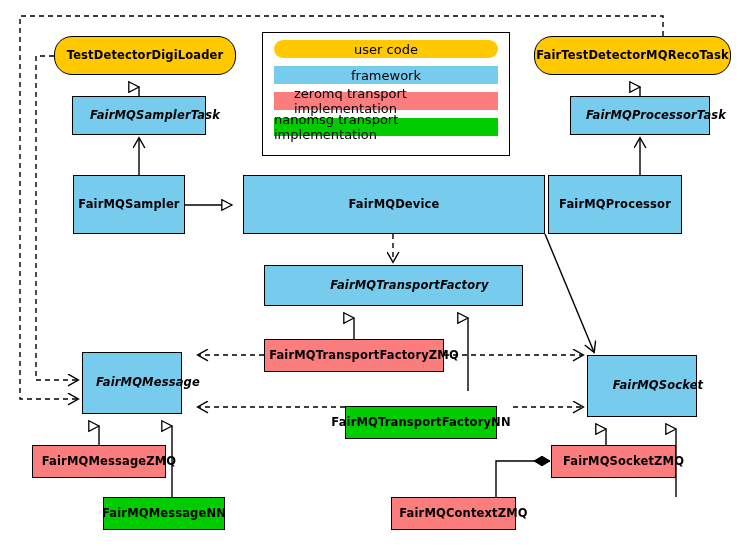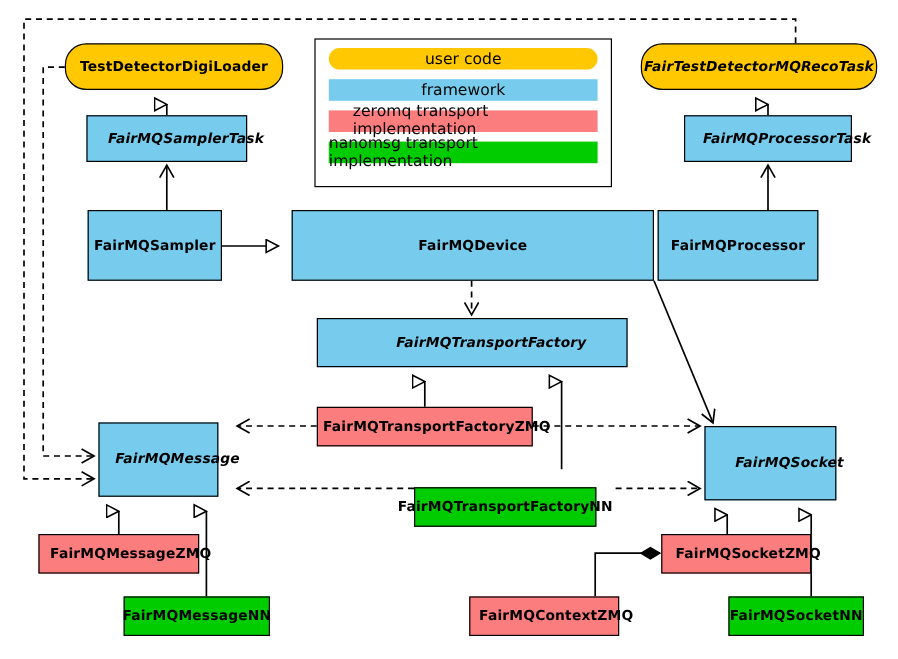--- a/index.html
+++ b/index.html
@@ -126,21 +126,21 @@
     </div>
     <div class="legend-row nanomsg">
       <span>nanomsg transport implementation</span>
     </div>
   </div>
 
   <div class="node user-code" style="left:54px;top:36px;width:182px;height:39px;">
     <span>TestDetectorDigiLoader</span>
   </div>
 
-  <div class="node user-code" style="left:534px;top:36px;width:197px;height:39px;font-style:italic;">
+  <div class="node user-code" style="left:534px;top:36px;width:197px;height:39px;">
     <span>FairTestDetectorMQRecoTask</span>
   </div>
 
   <div class="node framework abstract" style="left:72px;top:96px;width:134px;height:39px;">
     <span>FairMQSamplerTask</span>
   </div>
 
   <div class="node framework abstract" style="left:570px;top:96px;width:140px;height:39px;">
     <span>FairMQProcessorTask</span>
   </div>
@@ -186,17 +186,14 @@
   </div>
 
   <div class="node zeromq" style="left:551px;top:445px;width:125px;height:33px;">
     <span>FairMQSocketZMQ</span>
   </div>
 
   <div class="node zeromq" style="left:391px;top:497px;width:125px;height:33px;">
     <span>FairMQContextZMQ</span>
   </div>
 
-  <div class="node nanomsg" style="left:607px;top:497px;width:113px;height:33px;">
-    <span>FairMQSocketNN</span>
-  </div>
 
 </div>
 
 </body></html>

